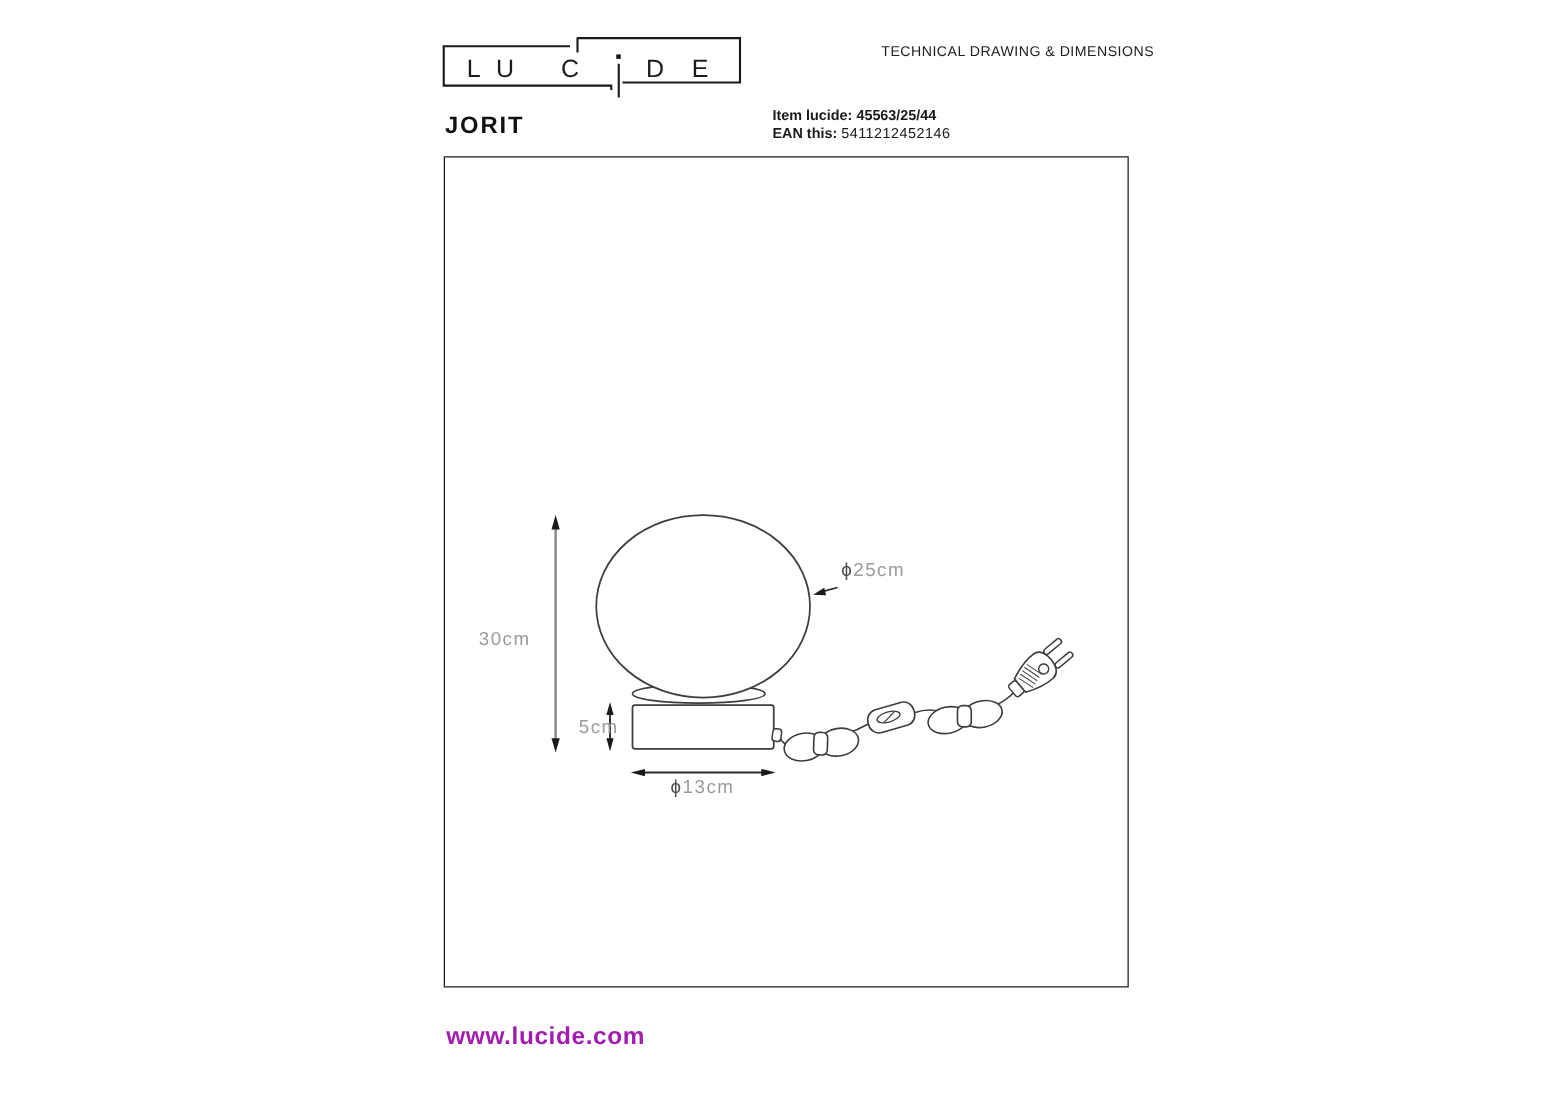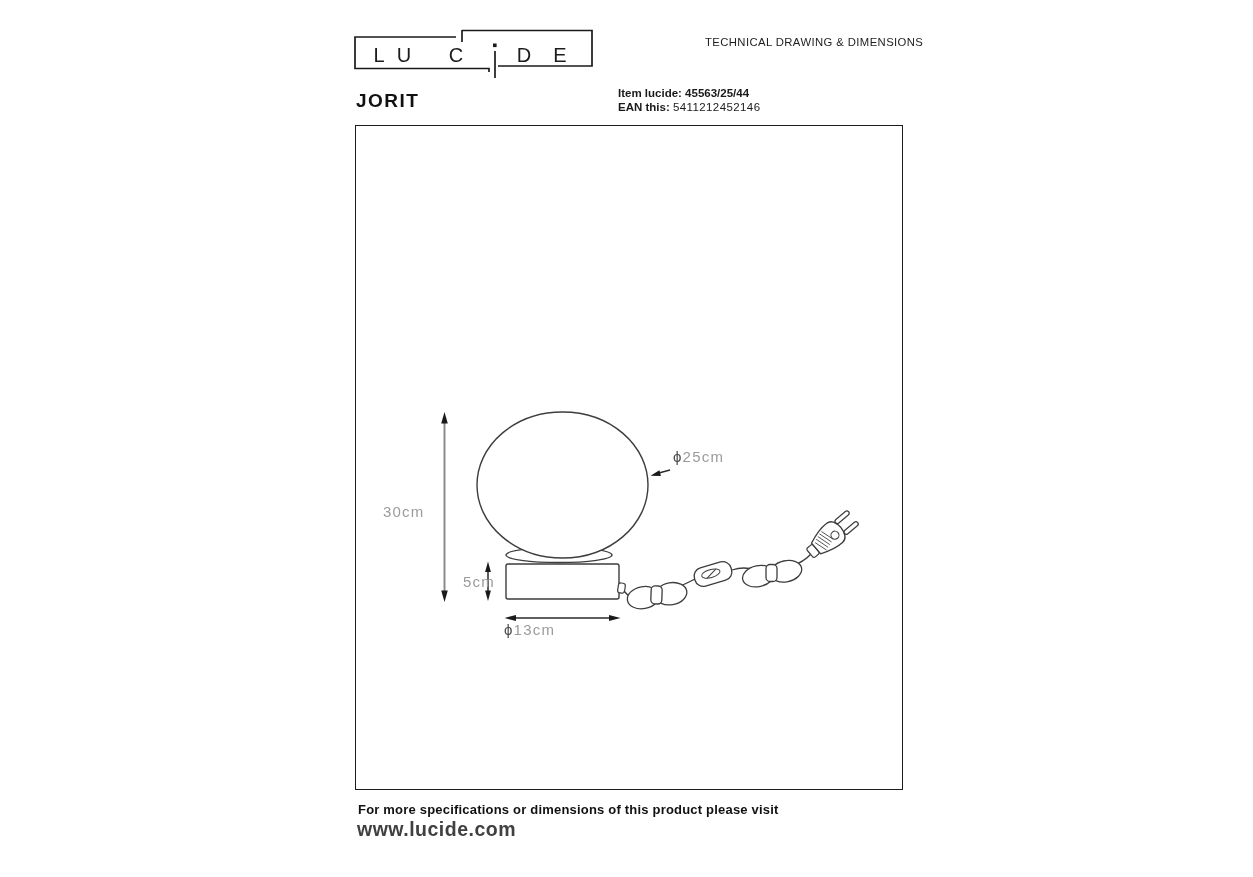--- a/index.html
+++ b/index.html
@@ -27,30 +27,30 @@
     border:1.5px solid #1c1c1c;box-sizing:border-box;
   }
   .drawing-svg{position:absolute;left:0;top:0;}
   .dim-label{
     position:absolute;font-size:15px;letter-spacing:1.2px;color:#9b9b9b;
     white-space:nowrap;
   }
   .dim-label .phi{color:#4a4a4a;}
   #dim-30{left:27px;top:377px;text-align:right;}
   #dim-5{left:95px;top:447px;margin-left:12px;}
-  #dim-13{left:148px;top:495px;width:116px;}
+  #dim-13{left:148px;top:495px;width:116px;text-align:center;}
   #dim-25{left:317px;top:322px;}
   
   .footer-note{
     position:absolute;left:358px;top:802px;font-size:13px;font-weight:bold;
     letter-spacing:.2px;color:#111;
   }
   .footer-site{
     position:absolute;left:357px;top:818px;font-size:19.5px;font-weight:bold;
-    letter-spacing:.5px;color:#404040;
+    letter-spacing:.5px;color:#a21caf;
   }
 </style>
 </head>
 <body>
 
 <div class="page">
 
   <svg class="logo-svg" width="246" height="62" viewBox="0 0 246 62">
     <g stroke="#1a1a1a" stroke-width="1.7" fill="none">
 
@@ -157,16 +157,15 @@
     <span class="dim-label" id="dim-30">30cm</span>
     <span class="dim-label" id="dim-5">5cm</span>
     <span class="dim-label" id="dim-13">
       <span class="phi">ϕ</span><span>13cm</span>
     </span>
     <span class="dim-label" id="dim-25">
       <span class="phi">ϕ</span><span>25cm</span>
     </span>
   </div>
 
-  <div class="footer-note">For more specifications or dimensions of this product please visit</div>
   <div class="footer-site">www.lucide.com</div>
 
 </div>
 
 </body></html>

